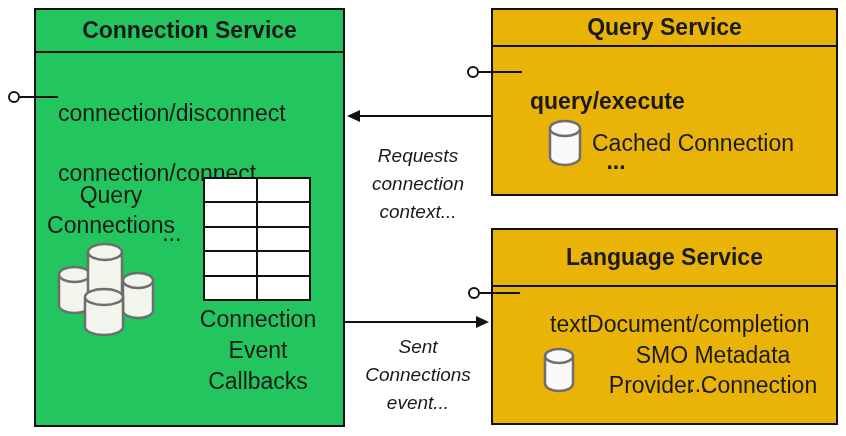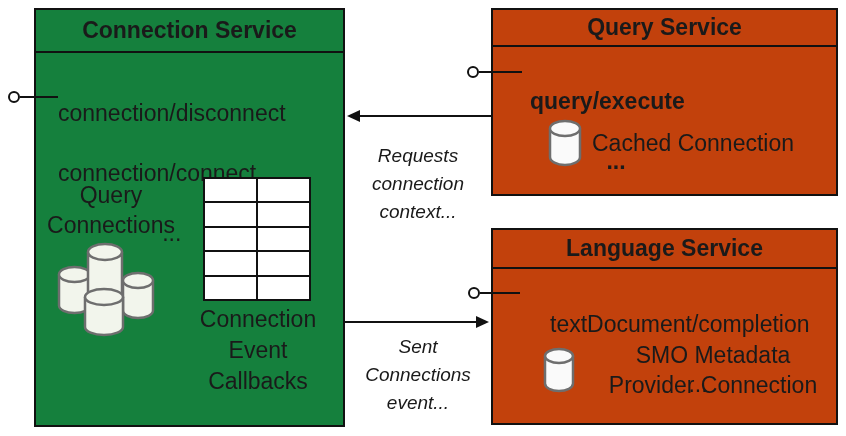--- a/index.html
+++ b/index.html
@@ -1,22 +1,22 @@
 <!DOCTYPE html>
 <html><head>
 <meta charset="utf-8">
 <style>
   html,body{margin:0;padding:0;background:#ffffff;}
   #canvas{
     position:relative;width:846px;height:436px;background:#ffffff;overflow:hidden;
     font-family:"Liberation Sans", sans-serif;color:#1a1a1a;
   }
   .service-box{position:absolute;box-sizing:border-box;border:2px solid #111111;}
-  .box-green{background:#15803d;}
-  .box-white{background:#c2410c;}
+  .box-green{background:#22c55e;}
+  .box-white{background:#eab308;}
   .box-header{
     box-sizing:border-box;border-bottom:2px solid #111111;display:flex;
     align-items:center;justify-content:center;font-weight:bold;font-size:23px;
   }
   .body-text{font-size:23px;line-height:30px;white-space:pre-line;}
   .abs{position:absolute;}
   .center{text-align:center;}
   
   .lolli-circle{
     position:absolute;width:12px;height:12px;border:2px solid #111;border-radius:50%;
@@ -113,21 +113,21 @@
     <span>
       <svg width="34" height="48" viewBox="0 0 34 48" fill="none" stroke="#6e6e6e" stroke-width="2.5">
         <path d="M2 9.5 V38 A15 8 0 0 0 32 38 V9.5" fill="#fafafa"></path>
         <ellipse cx="17" cy="9.5" rx="15" ry="7.5" fill="#fafafa"></ellipse>
       </svg>
     </span>
     <span class="body-text">Cached Connection</span>
   </div>
 
   <div class="service-box box-white" style="left:491px;top:228px;width:347px;height:197px;">
-    <div class="box-header" style="height:39px;">Language Service</div>
+    <div class="box-header" style="height:57px;">Language Service</div>
   </div>
 
   <div class="abs body-text" style="left:550px;top:279px;">
     <div>textDocument/completion</div>
     <div class="center" style="width:296px;">...</div>
   </div>
 
   <div class="icon-row" style="left:543px;top:340px;gap:18px;">
     <span>
       <svg width="32" height="46" viewBox="0 0 32 46" fill="none" stroke="#6e6e6e" stroke-width="2.5">

